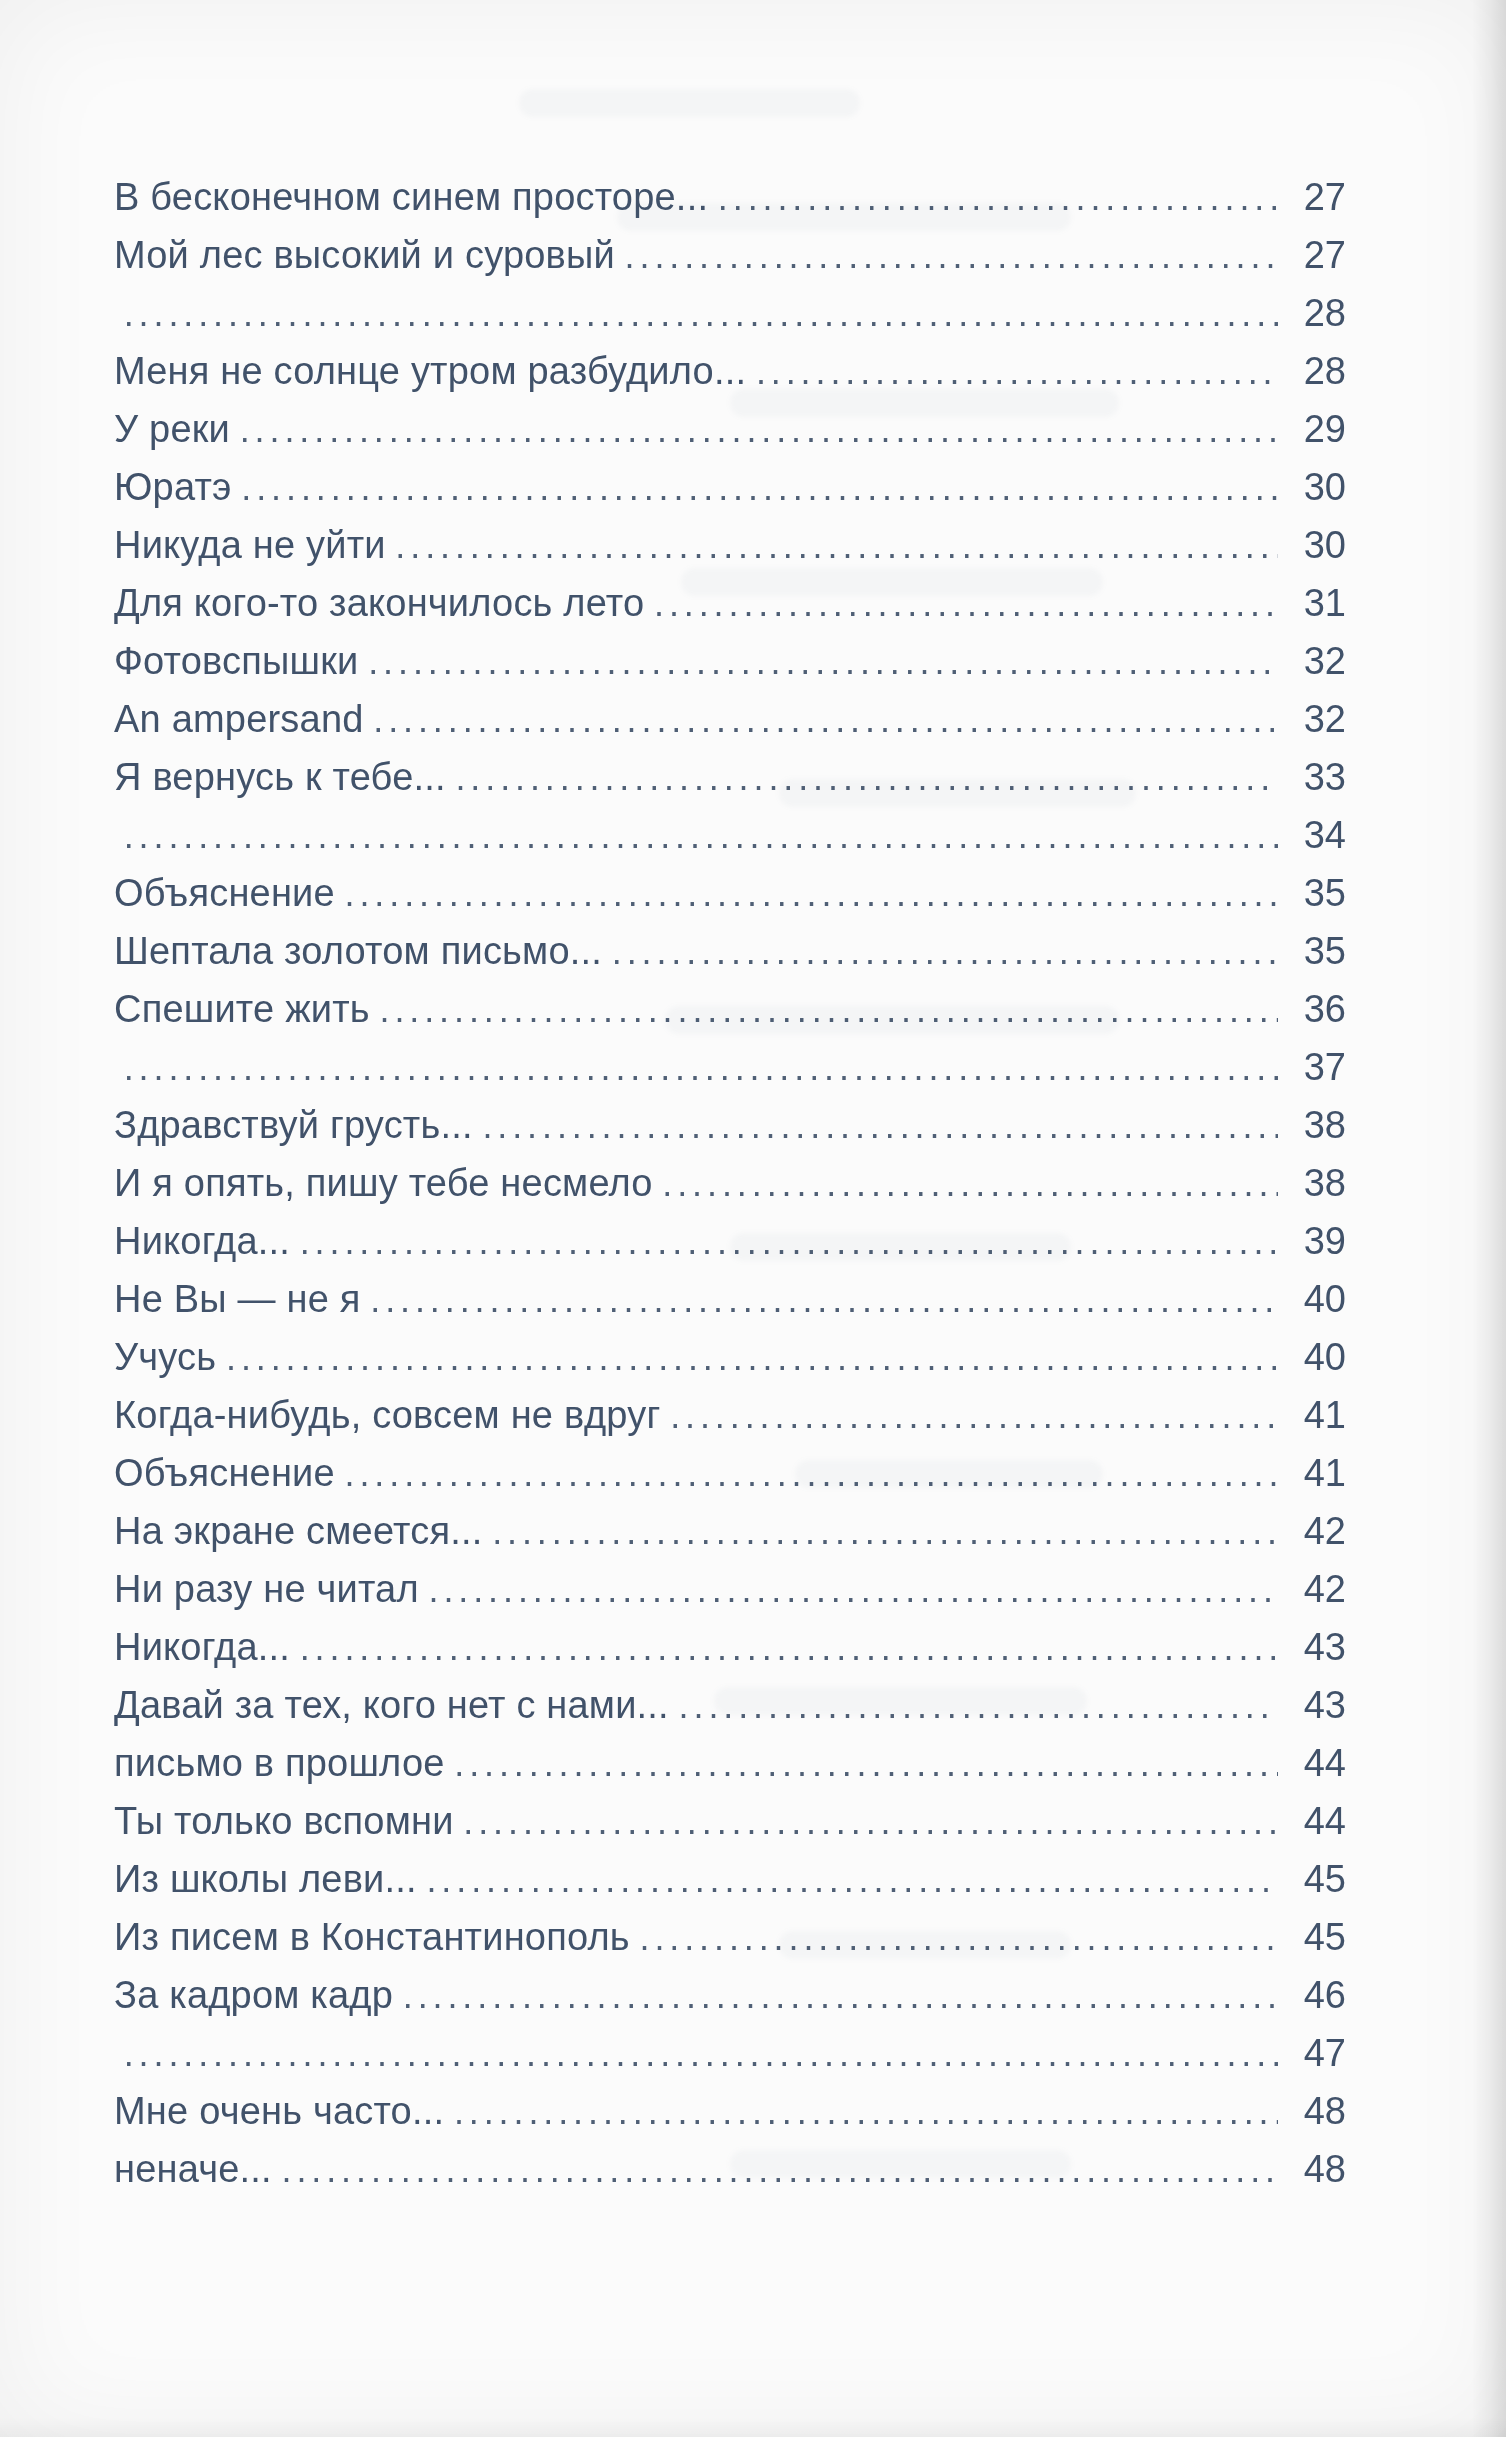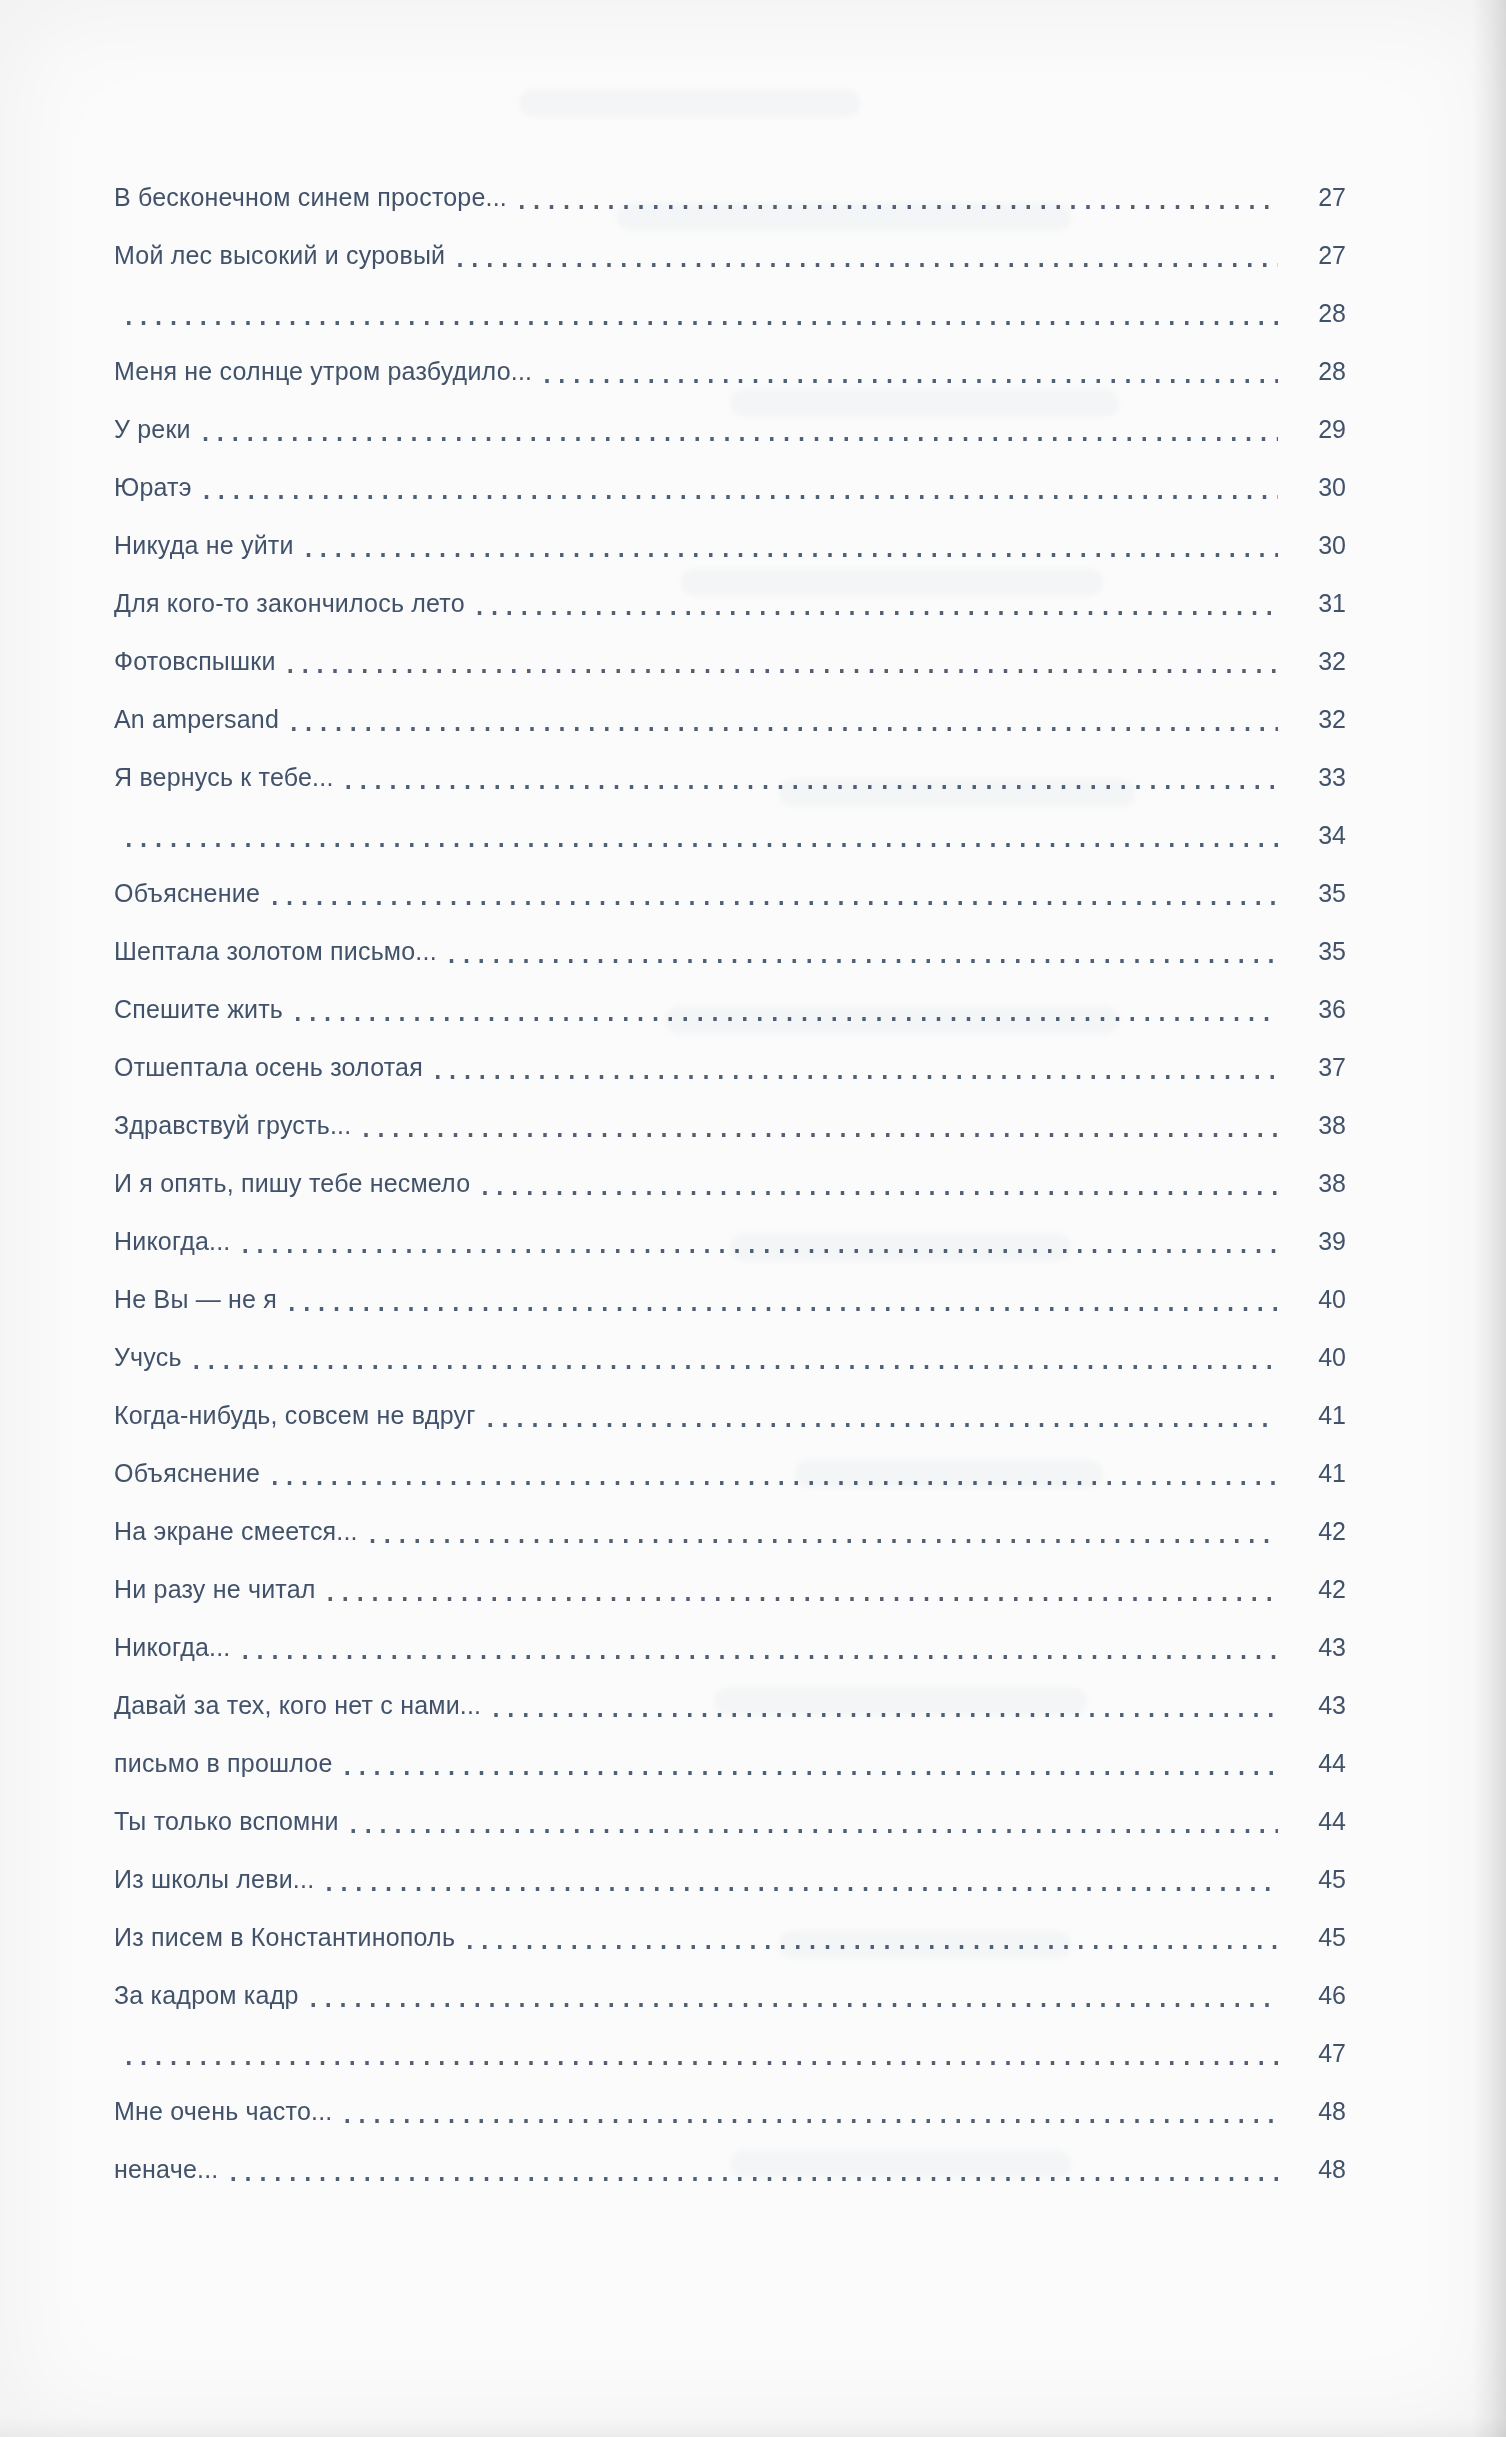--- a/index.html
+++ b/index.html
@@ -44,21 +44,21 @@
   .toc{
     position:absolute;
     left:114px;
     top:168px;
     width:1232px;
   }
   .row{
     display:flex;
     align-items:flex-start;
     height:58px;
-    font-size:25px;
+    font-size:38px;
     line-height:58px;
     white-space:nowrap;
   }
   .title{
     flex:0 0 auto;
     letter-spacing:0.2px;
   }
   .dots{
     flex:1 1 auto;
     overflow:hidden;
@@ -180,21 +180,20 @@
     <span class="num">35</span>
   </div>
 
   <div class="row">
     <span class="title">Спешите жить</span>
     <span class="dots"></span>
     <span class="num">36</span>
   </div>
 
   <div class="row">
-    <span class="title">Отшептала осень золотая</span>
     <span class="dots"></span>
     <span class="num">37</span>
   </div>
 
   <div class="row">
     <span class="title">Здравствуй грусть...</span>
     <span class="dots"></span>
     <span class="num">38</span>
   </div>
 

